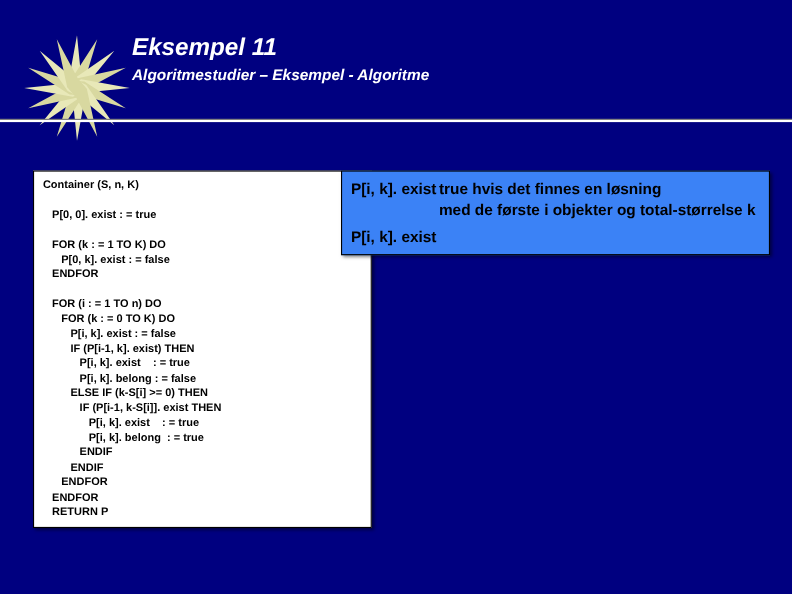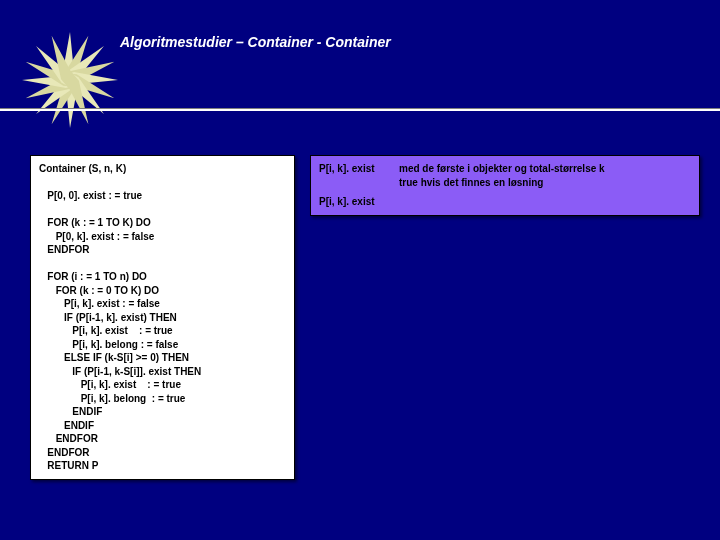--- a/index.html
+++ b/index.html
@@ -42,43 +42,43 @@
     top: 108px;
     left: 0;
     width: 720px;
     height: 3px;
     background: linear-gradient(to bottom, #808080 0%, #808080 50%, #ffffff 50%, #ffffff 100%);
   }
   .code-box {
     position: absolute;
     top: 155px;
     left: 30px;
-    width: 265px;
+    width: 308px;
     background: #ffffff;
     border: 1px solid #000;
     box-shadow: 2px 2px 3px rgba(0,0,0,0.5);
     padding: 6px 8px;
     font-family: Arial, sans-serif;
     font-size: 10px;
     font-weight: bold;
     line-height: 1.35;
     white-space: pre;
     color: #000;
   }
   .defs-box {
     position: absolute;
     top: 155px;
     left: 310px;
     width: 390px;
-    background: #8b5cf6;
+    background: #3b82f6;
     border: 1px solid #000;
     box-shadow: 2px 2px 3px rgba(0,0,0,0.5);
     padding: 6px 8px;
     font-family: Arial, sans-serif;
-    font-size: 10px;
+    font-size: 14px;
     font-weight: bold;
     line-height: 1.35;
     color: #000;
   }
   .def-row { display: flex; }
   .def-term { width: 80px; flex-shrink: 0; }
   .def-desc { flex: 1; }
   .def-gap { height: 6px; }
 </style>
 </head>
@@ -93,21 +93,22 @@
       <polygon points="0,-48 4,-8 8,4 0,48 -4,8 -8,-4" fill="#d8d8a0" transform="rotate(67.5)"></polygon>
       <polygon points="0,-48 4,-8 8,4 0,48 -4,8 -8,-4" fill="#e8e8b8" transform="rotate(90)"></polygon>
       <polygon points="0,-48 4,-8 8,4 0,48 -4,8 -8,-4" fill="#d8d8a0" transform="rotate(112.5)"></polygon>
       <polygon points="0,-48 4,-8 8,4 0,48 -4,8 -8,-4" fill="#e8e8b8" transform="rotate(135)"></polygon>
       <polygon points="0,-48 4,-8 8,4 0,48 -4,8 -8,-4" fill="#d8d8a0" transform="rotate(157.5)"></polygon>
     </g>
   </svg>
 </div>
 
 <div class="title-block">
-  <div class="subtitle">Algoritmestudier – Container   -   Container</div>
+  <div class="title">Eksempel 11</div>
+  <div class="subtitle">Algoritmestudier – Eksempel   -   Algoritme</div>
 </div>
 
 <div class="divider"></div>
 
 <div class="code-box">Container (S, n, K)
 
    P[0, 0]. exist : = true
 
    FOR (k : = 1 TO K) DO
       P[0, k]. exist : = false
@@ -126,21 +127,21 @@
             ENDIF
          ENDIF
       ENDFOR
    ENDFOR
    RETURN P</div>
 
 <div class="defs-box">
   <div class="def-row">
     <div class="def-term">P[i, k]. exist</div>
     <div class="def-desc">
+      <div>true hvis det finnes en løsning</div>
       <div>med de første i objekter og total-størrelse k</div>
-      <div>true hvis det finnes en løsning</div>
     </div>
   </div>
   <div class="def-gap"></div>
   <div class="def-row">
     <div class="def-term">P[i, k]. exist</div>
   </div>
 </div>
 
 </body></html>

